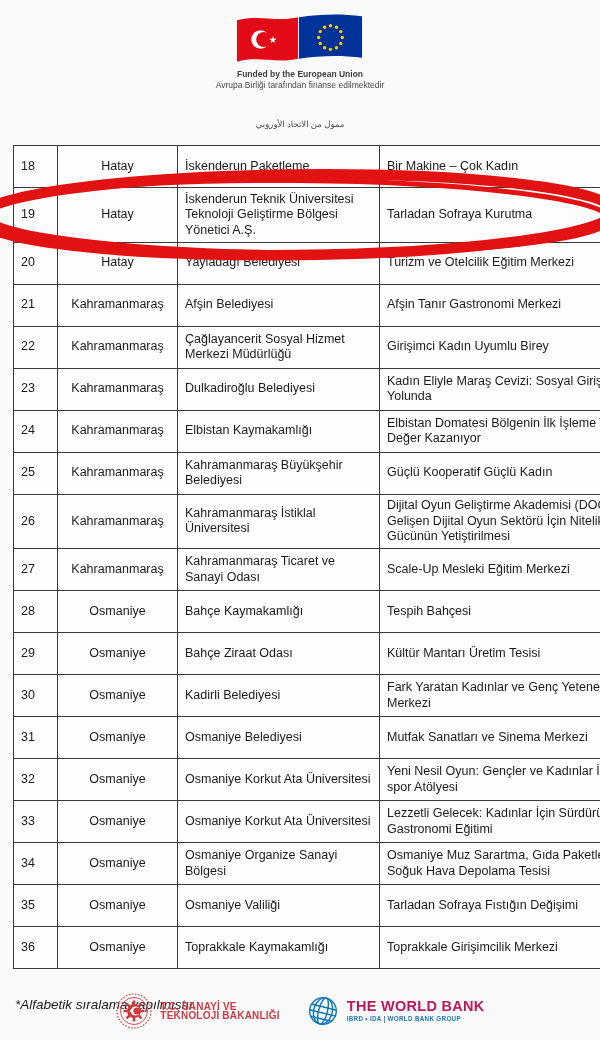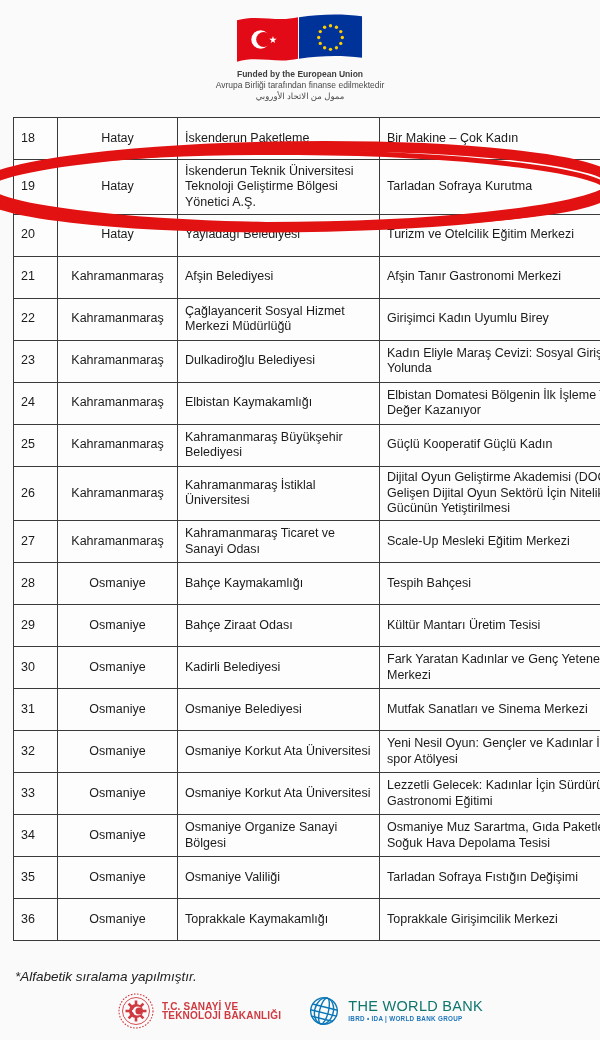--- a/index.html
+++ b/index.html
@@ -4,21 +4,21 @@
 <style>
   html,body{margin:0;padding:0;}
   body{width:600px;height:1040px;background:#fbfafa;font-family:"Liberation Sans",sans-serif;overflow:hidden;}
   .page{position:relative;width:600px;height:1040px;overflow:hidden;}
 
   
   .funding{padding-top:13px;text-align:center;}
   .flags{display:block;margin:0 auto 4px auto;}
   .funding-line1{font-size:8.5px;font-weight:700;color:#3f3f3f;line-height:11px;}
   .funding-line2{font-size:8.5px;font-weight:500;color:#4a4a4a;line-height:11px;}
-  .funding-line3{font-size:8.5px;color:#4a4a4a;line-height:11px;direction:rtl;}
+  .funding-line3{font-size:8.5px;color:#4a4a4a;line-height:11px;direction:rtl;margin-top:28px;}
 
   
   .table-wrap{position:relative;margin:15px 5px 0 13px;width:582px;}
   table.grid{border-collapse:collapse;table-layout:fixed;width:582px;background:#fdfdfd;}
   table.grid td{border:1.5px solid #3a3a3a;padding:3.5px 7px;font-size:12.5px;line-height:15.5px;
     color:#1b1b1b;height:34px;vertical-align:middle;overflow:hidden;}
   td.c-no{width:29px;}
   td.c-province{width:105px;text-align:center;}
   td.c-institution{width:187px;text-align:left;}
   td.c-project{width:261px;text-align:left;}
@@ -27,21 +27,21 @@
 
   
   .note{margin:28px 0 0 15px;font-size:13.5px;font-style:italic;color:#222;}
 
   
   .footer{position:absolute;top:992px;left:0;width:600px;display:flex;justify-content:center;align-items:center;gap:26px;}
   .logo{display:flex;align-items:center;gap:7px;}
   .ministry-text{display:flex;flex-direction:column;justify-content:center;}
   .ministry-text span{font-size:10px;font-weight:700;color:#cf3a40;line-height:9.5px;letter-spacing:.2px;}
   .wb-text{display:flex;flex-direction:column;justify-content:center;}
-  .wb-title{font-size:14.5px;font-weight:400;color:#0f766e;line-height:15px;letter-spacing:.3px;}
+  .wb-title{font-size:14.5px;font-weight:700;color:#be185d;line-height:15px;letter-spacing:.3px;}
   .wb-sub{font-size:6.3px;font-weight:700;color:#1c75bc;line-height:9px;letter-spacing:.3px;}
 </style>
 </head>
 <body>
 
 <div class="page">
 
   <div class="funding">
     <svg class="flags" width="128" height="52" viewBox="0 0 130 52">
 

